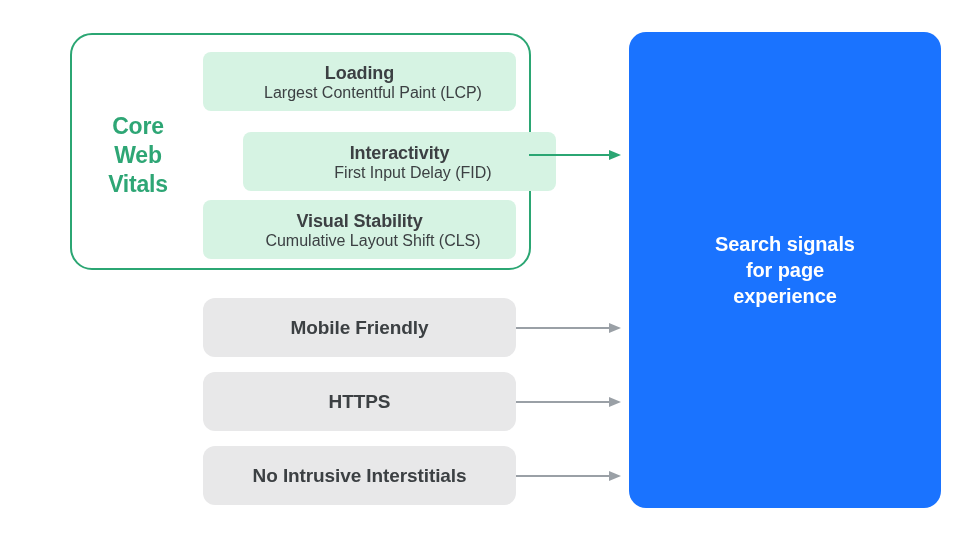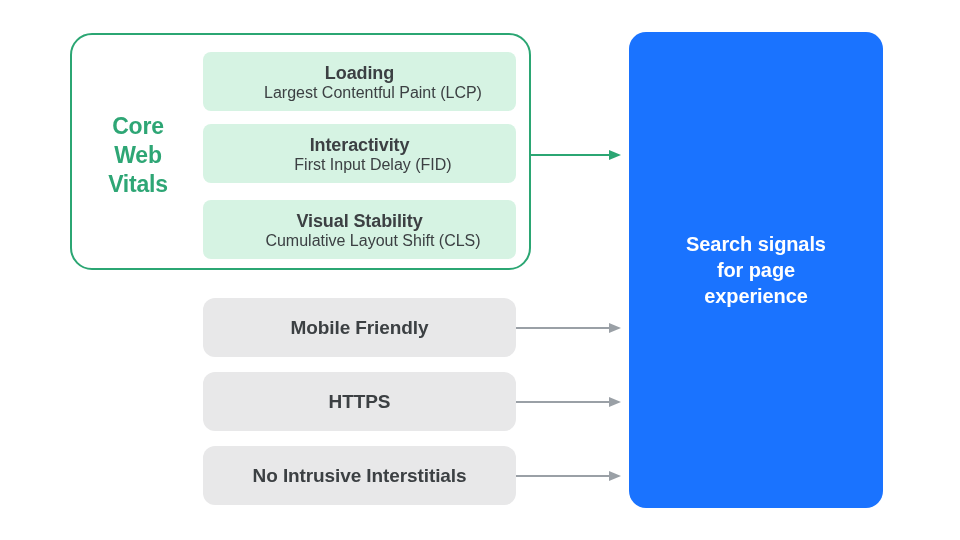--- a/index.html
+++ b/index.html
@@ -54,21 +54,21 @@
     height: 59px;
     background: #d6f3e3;
     border-radius: 8px;
     display: flex;
     flex-direction: column;
     align-items: center;
     justify-content: center;
     box-sizing: border-box;
   }
   .vital-card.c0 { top: 52px; }
-  .vital-card.c1 { top: 124px; }
+  .vital-card.c1 { top: 132px; margin-left: 40px; }
   .vital-card.c2 { top: 200px; }
 
   .vital-title {
     font-size: 18px;
     font-weight: 700;
     color: #3c4043;
     letter-spacing: -0.1px;
     line-height: 22px;
   }
   .vital-sub {
@@ -112,21 +112,21 @@
   #arrow-green { left: 529px; top: 148px; width: 92px; }
   #arrow-gray-0 { left: 516px; top: 321px; width: 105px; }
   #arrow-gray-1 { left: 516px; top: 395px; width: 105px; }
   #arrow-gray-2 { left: 516px; top: 469px; width: 105px; }
 
   
   #blue-panel {
     position: absolute;
     left: 629px;
     top: 32px;
-    width: 254px;
+    width: 312px;
     height: 476px;
     background: #1a73ff;
     border-radius: 17px;
     display: flex;
     align-items: center;
     justify-content: center;
   }
   #blue-panel-text {
     color: #ffffff;
     font-size: 20px;

